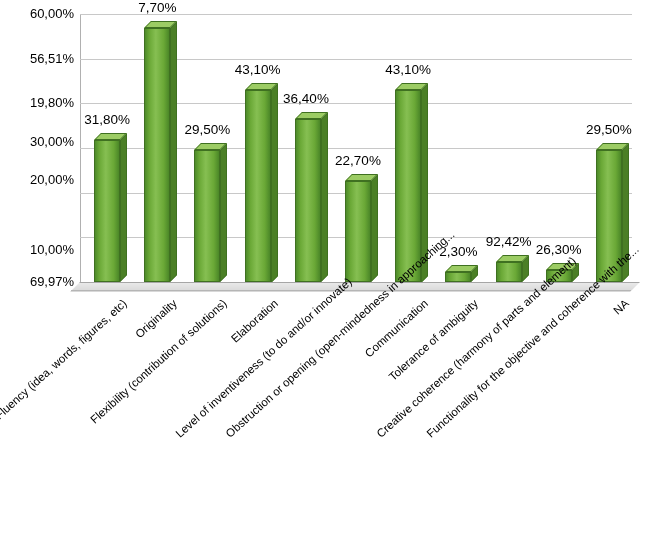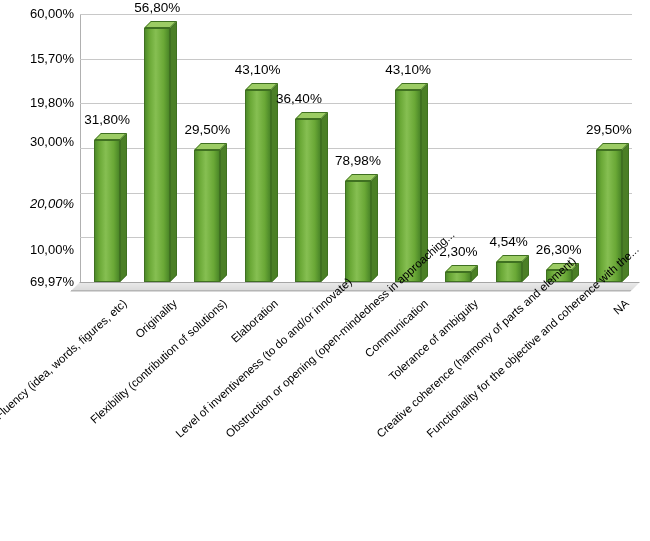--- a/index.html
+++ b/index.html
@@ -143,24 +143,24 @@
     text-align: right;
   }
 </style>
 </head>
 <body>
 
 <div id="chart-root">
 
   <div class="y-labels">
       <div class="y-label" style="top: 0px;">60,00%</div>
-      <div class="y-label" style="top: 44.6667px;">15,70%</div>
+      <div class="y-label" style="top: 44.6667px;">56,51%</div>
       <div class="y-label" style="top: 89.3333px;">19,80%</div>
       <div class="y-label" style="top: 128px;">30,00%</div>
-      <div class="y-label" style="top: 190px; font-style: italic;">20,00%</div>
+      <div class="y-label" style="top: 166px;">20,00%</div>
       <div class="y-label" style="top: 236px;">10,00%</div>
       <div class="y-label" style="top: 268px;">69,97%</div>
     </div>
   <div class="y-axis-line"></div>
   <div class="plot-area">
       <div class="gridline" style="top: 0px;"></div>
       <div class="gridline" style="top: 44.6667px;"></div>
       <div class="gridline" style="top: 89.3333px;"></div>
       <div class="gridline" style="top: 134px;"></div>
       <div class="gridline" style="top: 178.667px;"></div>
@@ -170,63 +170,63 @@
         <div class="bar-side" style="left: 26px; bottom: 0px; height: 142.04px;"></div>
         <div class="bar-top" style="bottom: 142.04px;"></div>
         <div class="bar-front" style="height: 142.04px;"></div>
       </div>
       <div class="bar-value" style="left: 0.090909px; width: 54px; bottom: 155.04px;">31,80%</div>
       <div class="bar-wrap" style="left: 64.2727px; width: 26px; height: 253.707px;">
         <div class="bar-side" style="left: 26px; bottom: 0px; height: 253.707px;"></div>
         <div class="bar-top" style="bottom: 253.707px;"></div>
         <div class="bar-front" style="height: 253.707px;"></div>
       </div>
-      <div class="bar-value" style="left: 50.2727px; width: 54px; bottom: 266.707px;">56,80%</div>
+      <div class="bar-value" style="left: 50.2727px; width: 54px; bottom: 266.707px;">7,70%</div>
       <div class="bar-wrap" style="left: 114.455px; width: 26px; height: 131.767px;">
         <div class="bar-side" style="left: 26px; bottom: 0px; height: 131.767px;"></div>
         <div class="bar-top" style="bottom: 131.767px;"></div>
         <div class="bar-front" style="height: 131.767px;"></div>
       </div>
       <div class="bar-value" style="left: 100.455px; width: 54px; bottom: 144.767px;">29,50%</div>
       <div class="bar-wrap" style="left: 164.636px; width: 26px; height: 192.513px;">
         <div class="bar-side" style="left: 26px; bottom: 0px; height: 192.513px;"></div>
         <div class="bar-top" style="bottom: 192.513px;"></div>
         <div class="bar-front" style="height: 192.513px;"></div>
       </div>
       <div class="bar-value" style="left: 150.636px; width: 54px; bottom: 205.513px;">43,10%</div>
       <div class="bar-wrap" style="left: 214.818px; width: 26px; height: 162.587px;">
         <div class="bar-side" style="left: 26px; bottom: 0px; height: 162.587px;"></div>
         <div class="bar-top" style="bottom: 162.587px;"></div>
         <div class="bar-front" style="height: 162.587px;"></div>
       </div>
-      <div class="bar-value" style="left: 192px; width: 54px; bottom: 175.587px;">36,40%</div>
+      <div class="bar-value" style="left: 199px; width: 54px; bottom: 175.587px;">36,40%</div>
       <div class="bar-wrap" style="left: 265px; width: 26px; height: 101.393px;">
         <div class="bar-side" style="left: 26px; bottom: 0px; height: 101.393px;"></div>
         <div class="bar-top" style="bottom: 101.393px;"></div>
         <div class="bar-front" style="height: 101.393px;"></div>
       </div>
-      <div class="bar-value" style="left: 251px; width: 54px; bottom: 114.393px;">78,98%</div>
+      <div class="bar-value" style="left: 251px; width: 54px; bottom: 114.393px;">22,70%</div>
       <div class="bar-wrap" style="left: 315.182px; width: 26px; height: 192.513px;">
         <div class="bar-side" style="left: 26px; bottom: 0px; height: 192.513px;"></div>
         <div class="bar-top" style="bottom: 192.513px;"></div>
         <div class="bar-front" style="height: 192.513px;"></div>
       </div>
       <div class="bar-value" style="left: 301.182px; width: 54px; bottom: 205.513px;">43,10%</div>
       <div class="bar-wrap" style="left: 365.364px; width: 26px; height: 10.2733px;">
         <div class="bar-side" style="left: 26px; bottom: 0px; height: 10.2733px;"></div>
         <div class="bar-top" style="bottom: 10.2733px;"></div>
         <div class="bar-front" style="height: 10.2733px;"></div>
       </div>
       <div class="bar-value" style="left: 351.364px; width: 54px; bottom: 23.2733px;">2,30%</div>
       <div class="bar-wrap" style="left: 415.545px; width: 26px; height: 20.2787px;">
         <div class="bar-side" style="left: 26px; bottom: 0px; height: 20.2787px;"></div>
         <div class="bar-top" style="bottom: 20.2787px;"></div>
         <div class="bar-front" style="height: 20.2787px;"></div>
       </div>
-      <div class="bar-value" style="left: 401.545px; width: 54px; bottom: 33.2787px;">4,54%</div>
+      <div class="bar-value" style="left: 401.545px; width: 54px; bottom: 33.2787px;">92,42%</div>
       <div class="bar-wrap" style="left: 465.727px; width: 26px; height: 12.1493px;">
         <div class="bar-side" style="left: 26px; bottom: 0px; height: 12.1493px;"></div>
         <div class="bar-top" style="bottom: 12.1493px;"></div>
         <div class="bar-front" style="height: 12.1493px;"></div>
       </div>
       <div class="bar-value" style="left: 451.727px; width: 54px; bottom: 25.1493px;">26,30%</div>
       <div class="bar-wrap" style="left: 515.909px; width: 26px; height: 131.767px;">
         <div class="bar-side" style="left: 26px; bottom: 0px; height: 131.767px;"></div>
         <div class="bar-top" style="bottom: 131.767px;"></div>
         <div class="bar-front" style="height: 131.767px;"></div>

